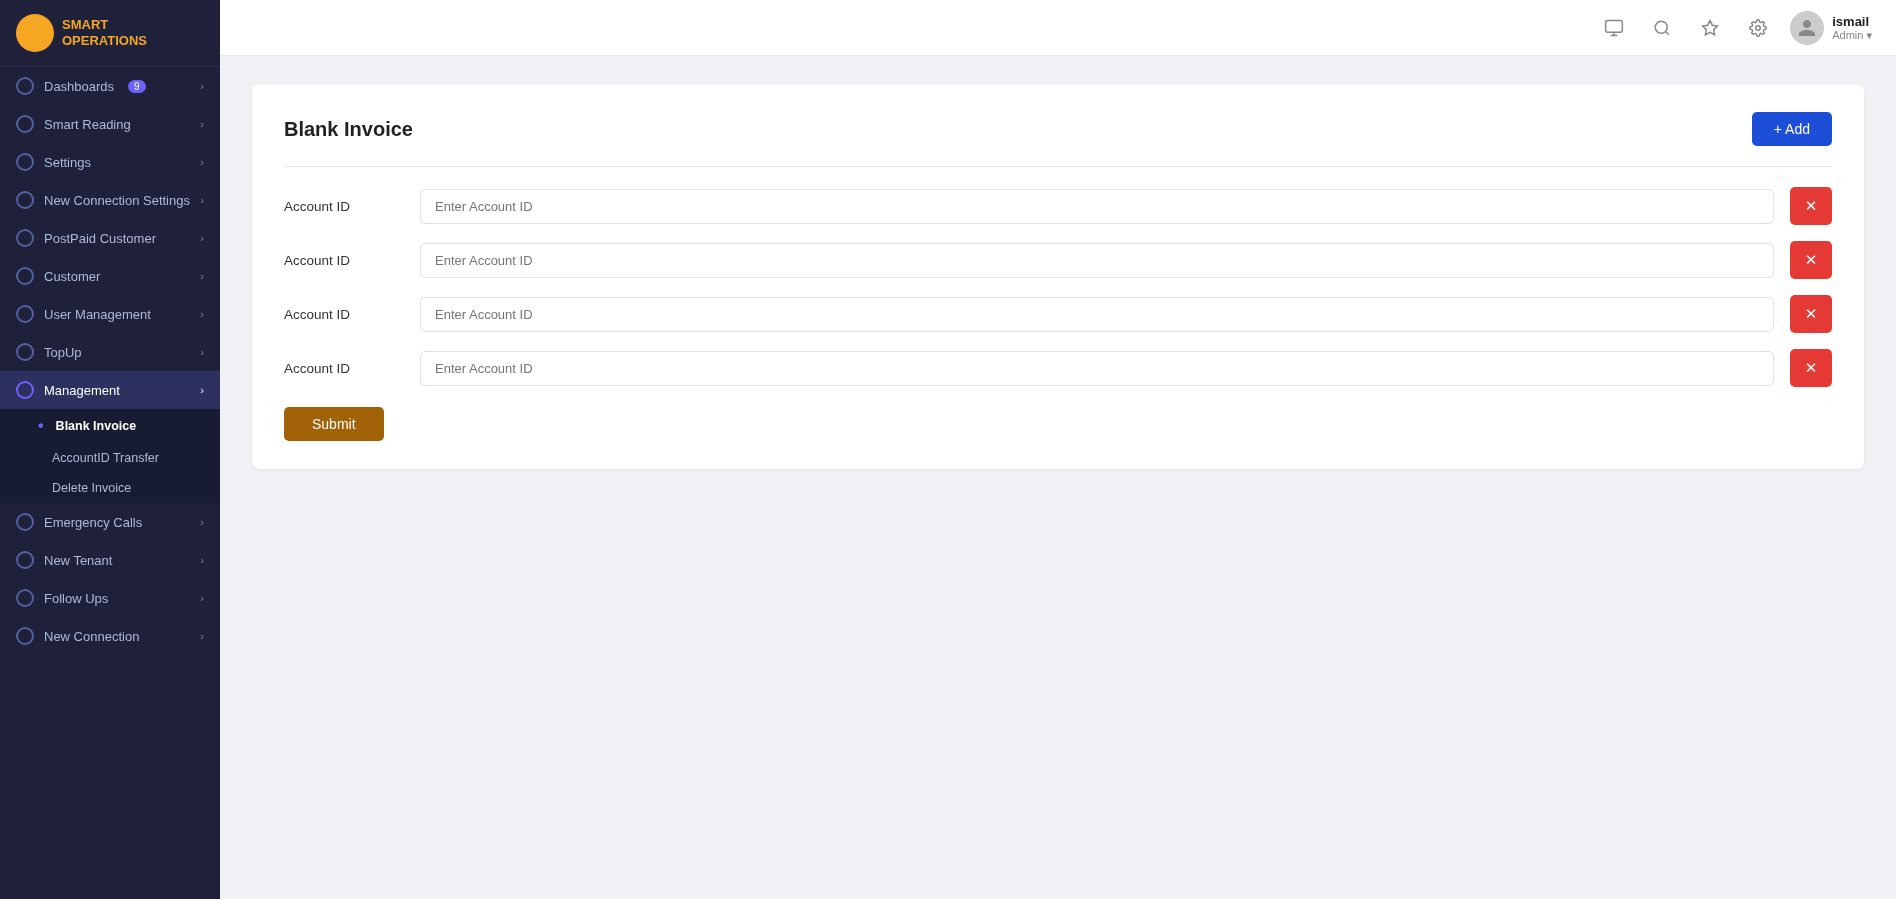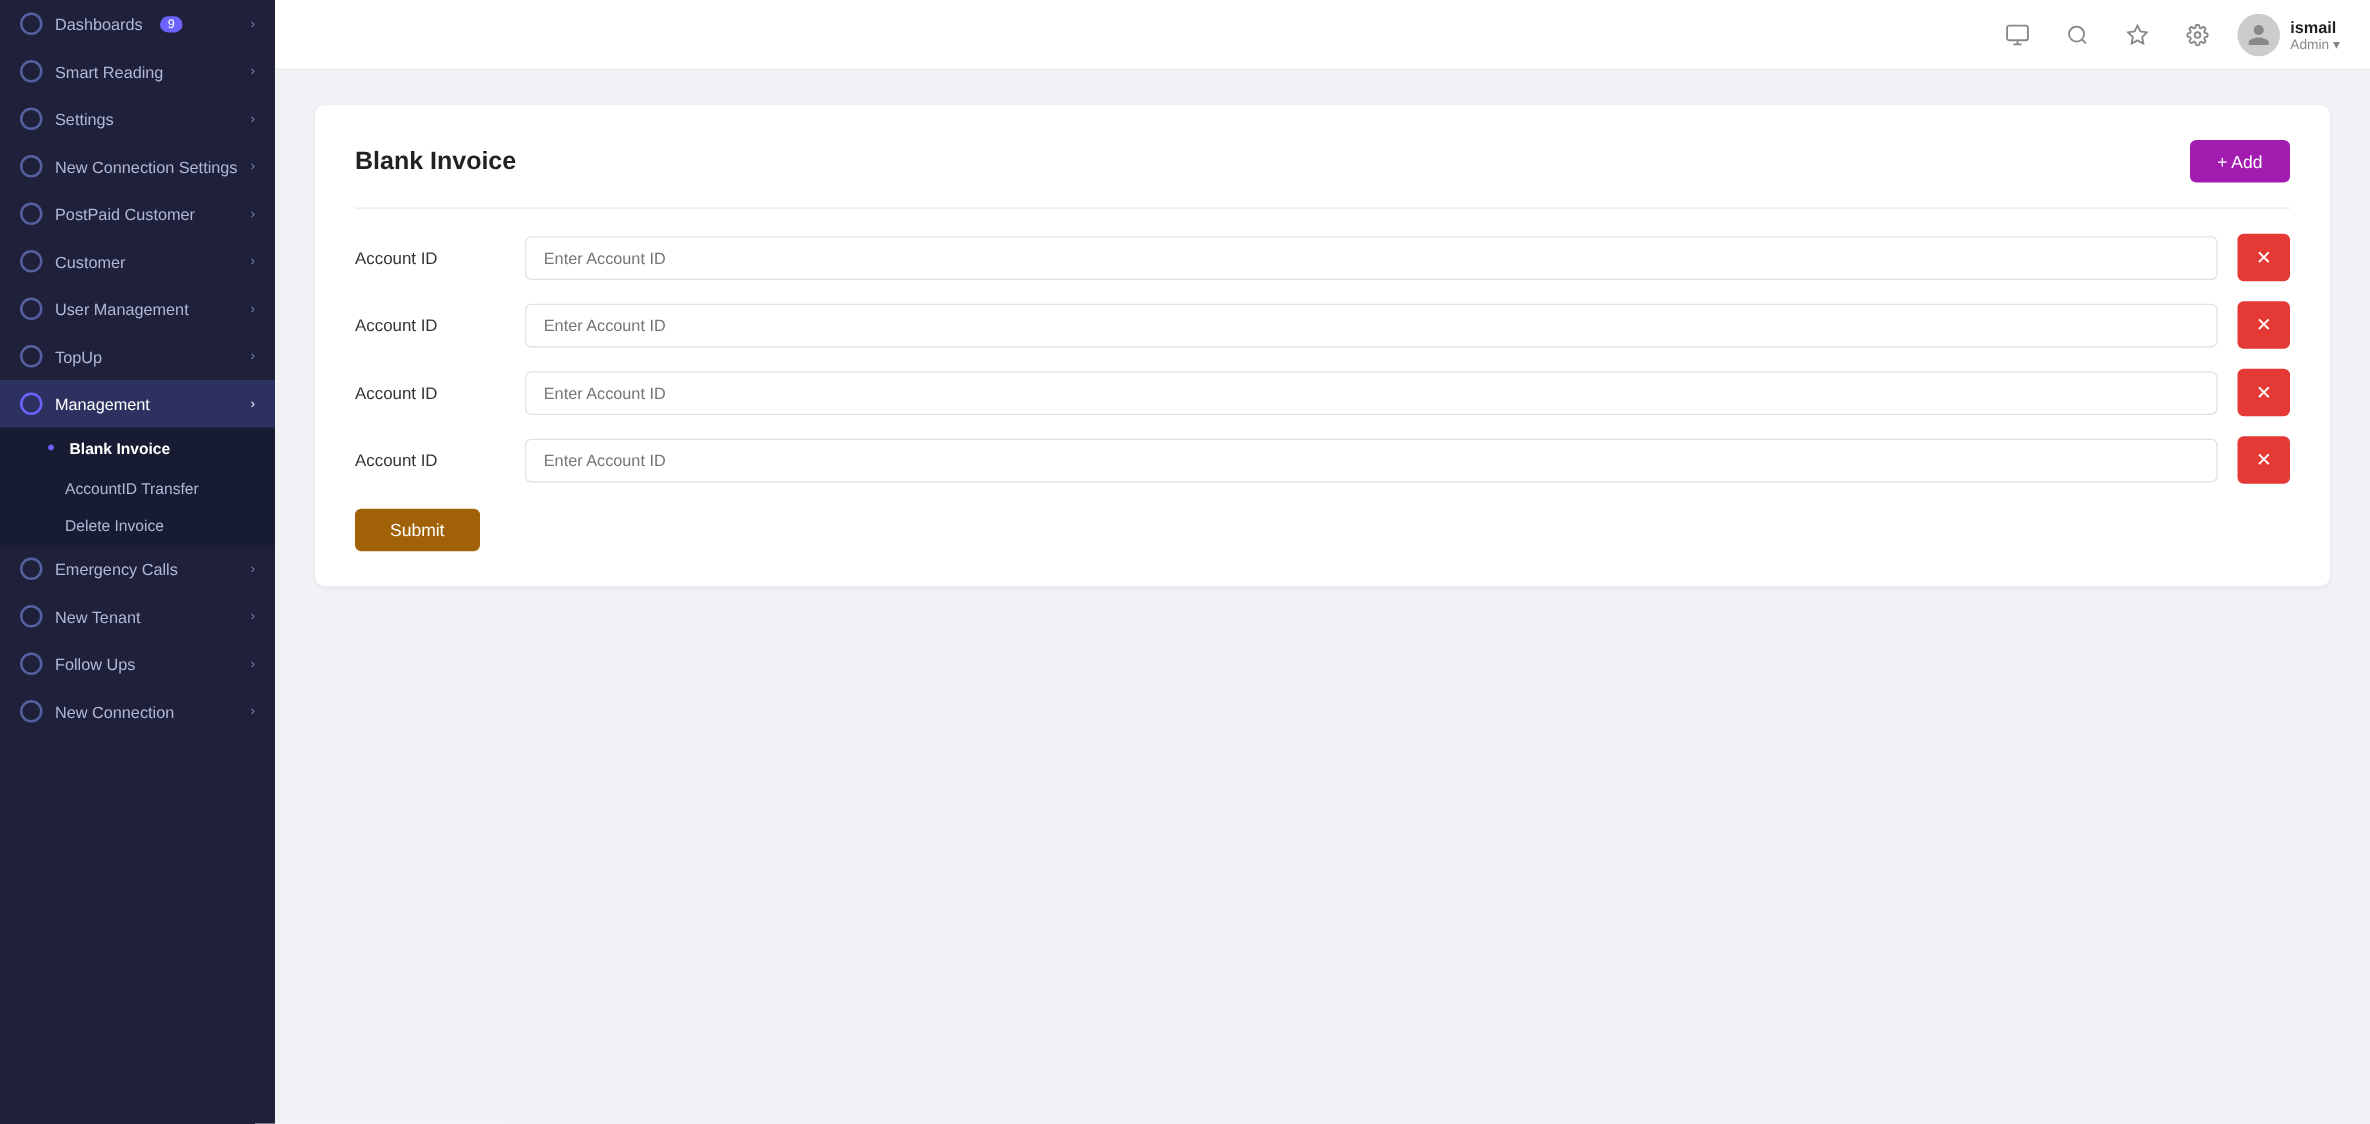--- a/index.html
+++ b/index.html
@@ -146,21 +146,21 @@
       align-items: center;
       justify-content: space-between;
       margin-bottom: 20px;
     }
     .card-title {
       font-size: 20px;
       font-weight: 600;
       color: #222;
     }
     .btn-add {
-      background: #a21caf;
+      background: #1d4ed8;
       color: #fff;
       border: none;
       border-radius: 5px;
       padding: 9px 22px;
       font-size: 14px;
       cursor: pointer;
       font-weight: 500;
       display: flex; align-items: center; gap: 6px;
     }
 
@@ -214,20 +214,32 @@
       font-size: 14px;
       cursor: pointer;
       font-weight: 500;
       margin-top: 4px;
     }
   </style>
 </head>
 <body>
 
 <nav id="sidebar">
+  <div id="sidebar-logo">
+    <div class="logo-icon">
+      <svg width="22" height="22" viewBox="0 0 24 24" fill="#fff">
+          <path d="M12 2C8 2 5 5 5 9c0 3.5 2.5 5.5 4 8h6c1.5-2.5 4-4.5 4-8 0-4-3-7-7-7zm0 2c2.8 0 5 2.2 5 5 0 2.5-1.8 4.2-3.2 6.5H10.2C8.8 13.2 7 11.5 7 9c0-2.8 2.2-5 5-5z" fill="#f5a623"></path>
+          <ellipse cx="12" cy="9" rx="2" ry="2.5" fill="#f5a623"></ellipse>
+        </svg>
+    </div>
+    <div class="logo-text">
+      <span>SMART</span>
+      <span>OPERATIONS</span>
+    </div>
+  </div>
 
   <div class="sidebar-item">
     <div class="sidebar-item-left">
       <span class="sidebar-circle"></span>
       <span>Dashboards</span>
       <span class="sidebar-badge">9</span>
     </div>
     <span class="chevron">›</span>
   </div>
   <div class="sidebar-item">

